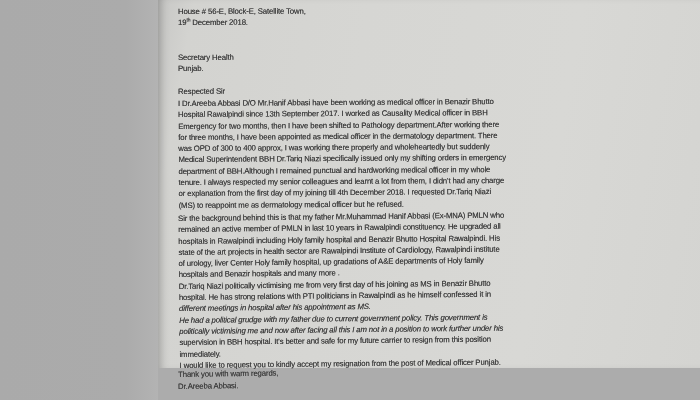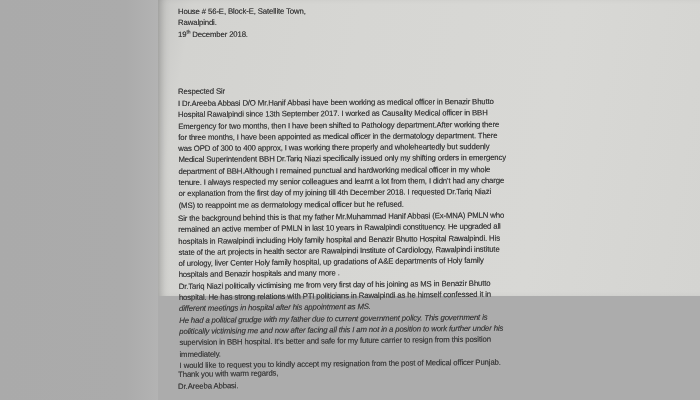--- a/index.html
+++ b/index.html
@@ -15,21 +15,21 @@
   .left-band {
     position: absolute;
     left: 0; top: 0;
     width: 158px; height: 400px;
     background: linear-gradient(90deg, #aaaaaa 0%, #ababab 80%, #b3b3b3 100%);
   }
   
   .paper {
     position: absolute;
     left: 158px; top: 0;
-    width: 542px; height: 296px;
+    width: 542px; height: 368px;
     background: linear-gradient(100deg, #c7c7c5 0%, #d3d3d0 6%, #d6d6d3 35%, #d8d8d5 70%, #d4d4d1 100%);
     box-shadow: inset 8px 0 10px -6px rgba(0,0,0,0.28);
   }
   .content {
     position: absolute;
     left: 20px; top: 0;
     width: 345px; height: 400px;
     color: #3d3d3d;
     font-size: 7.8px;
     letter-spacing: -0.15px;
@@ -56,24 +56,27 @@
 <body>
 
 <div class="scene">
   <div class="left-band"></div>
 
   <div class="paper">
     <div class="content">
 
       <div class="block addr tilt-a">
         <div class="ln">House # 56-E, Block-E, Satellite Town,</div>
-        <div class="ln">Rawalpindi.</div>
         <div class="ln"><span>19</span><sup class="ord">th</sup><span> December 2018.</span></div>
       </div>
 
+      <div class="block recipient tilt-a">
+        <div class="ln">Secretary Health</div>
+        <div class="ln">Punjab.</div>
+      </div>
 
       <div class="block saluta tilt-b">
         <div class="ln">Respected Sir</div>
       </div>
 
       <div class="block para1 tilt-b">
         <div class="ln">I Dr.Areeba Abbasi D/O Mr.Hanif Abbasi have been working as medical officer in Benazir Bhutto</div>
         <div class="ln">Hospital Rawalpindi since 13th September 2017. I worked as Causality Medical officer in BBH</div>
         <div class="ln">Emergency for two months, then I have been shifted to Pathology department.After working there</div>
         <div class="ln">for three months,  I have been appointed as medical officer in the dermatology department. There</div>

